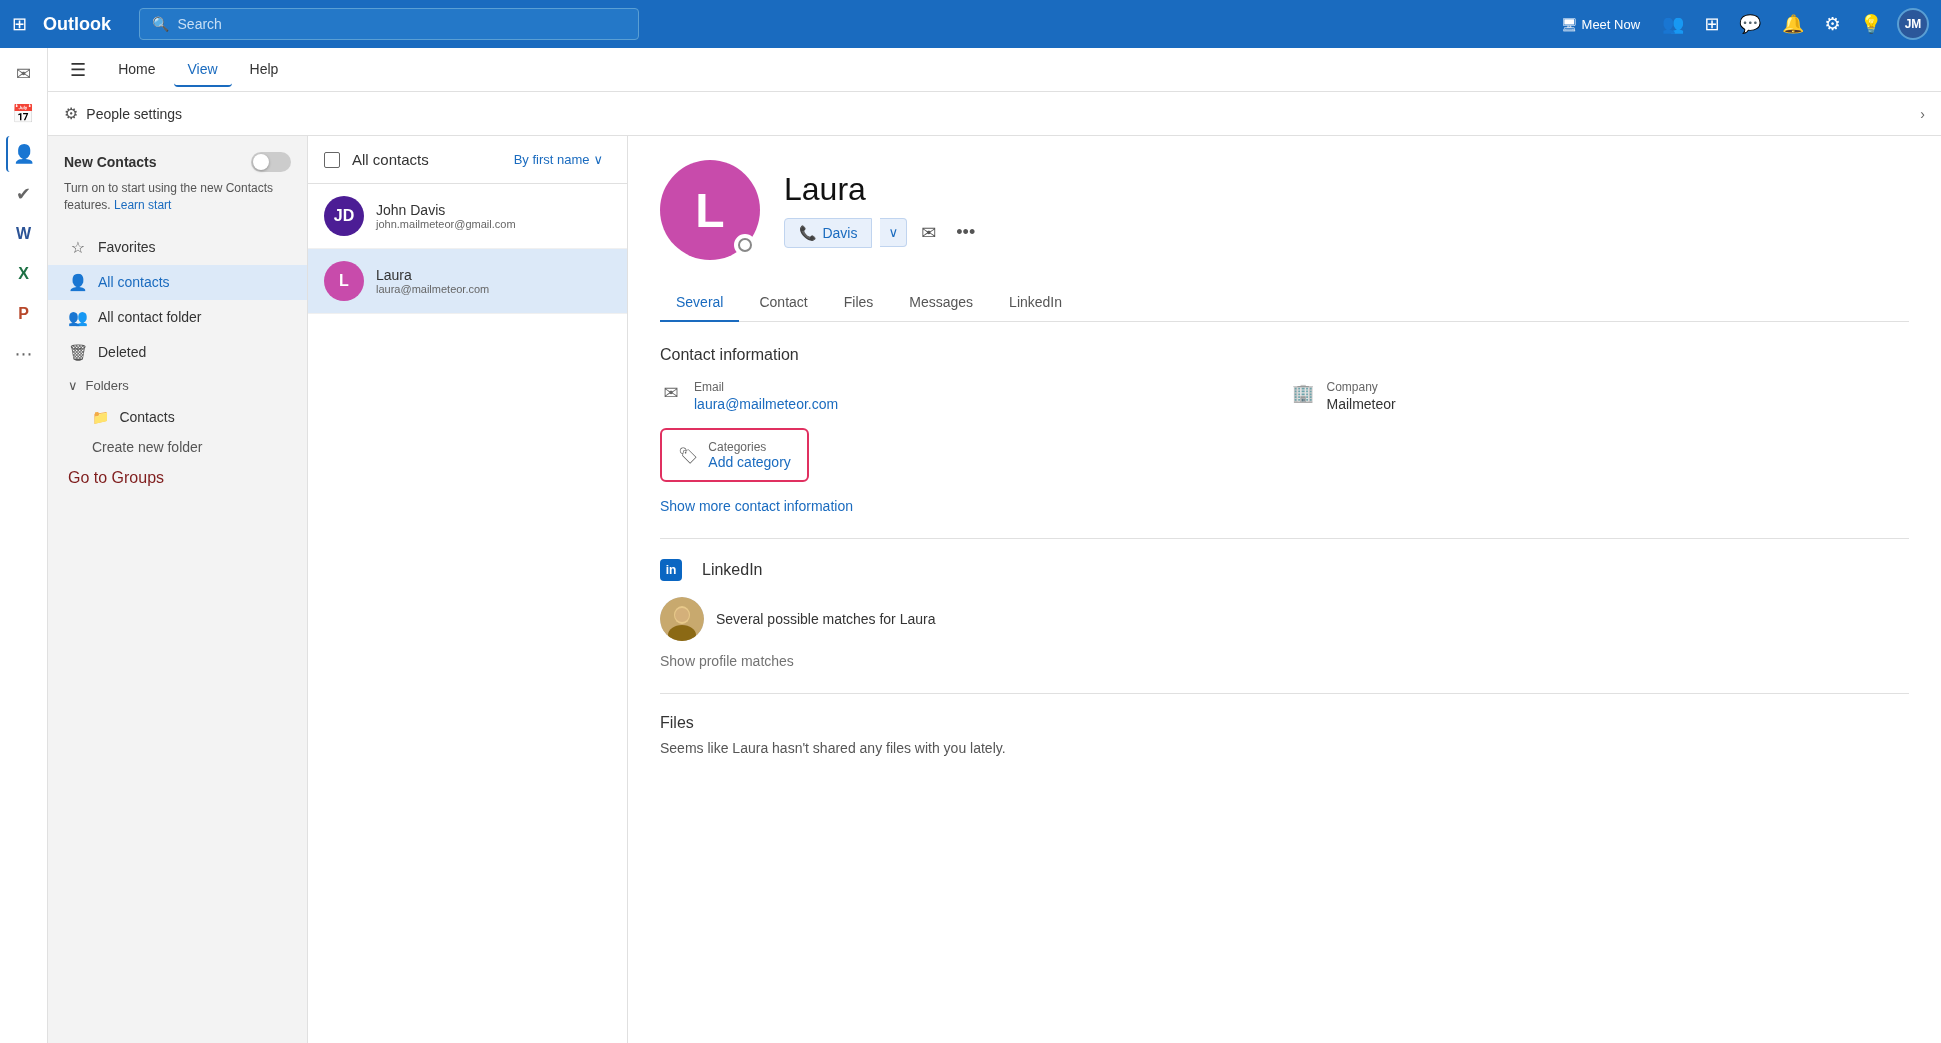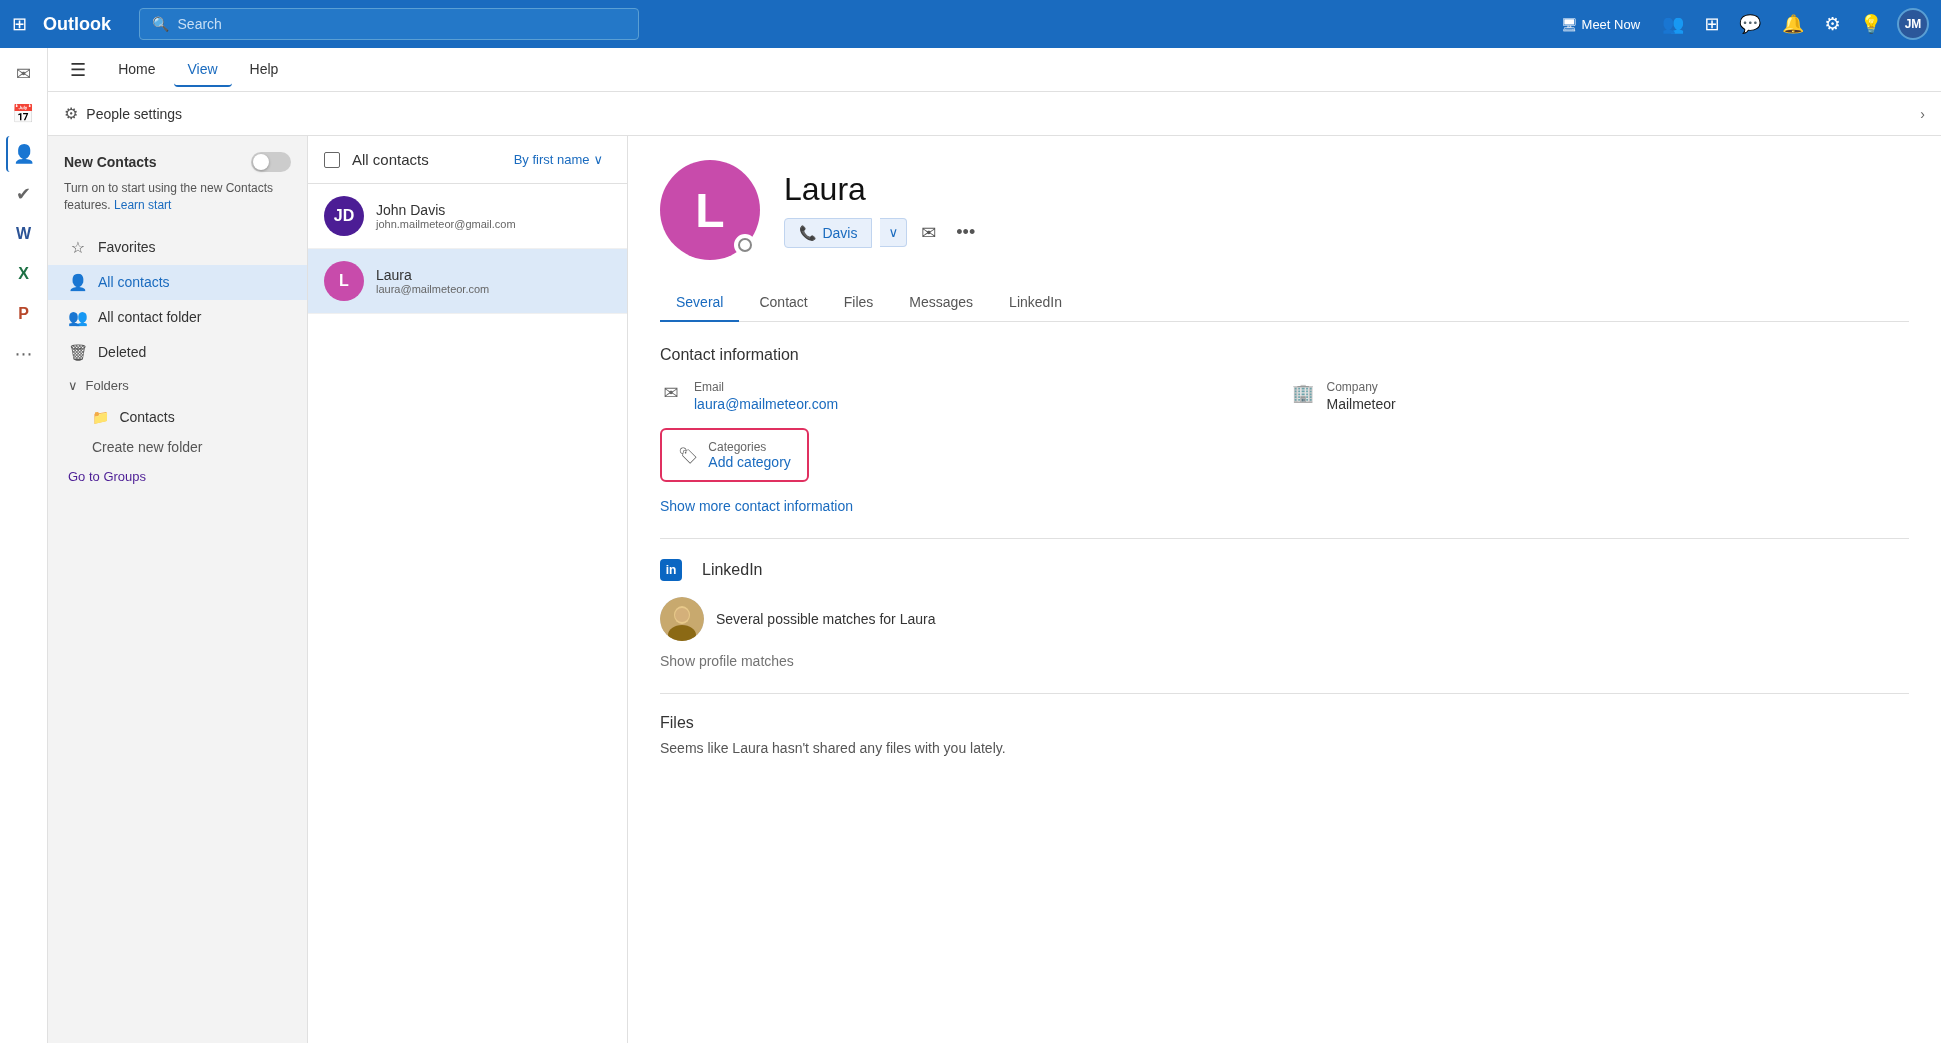--- a/index.html
+++ b/index.html
@@ -115,21 +115,21 @@
       display: flex; align-items: center; padding: 8px 20px 8px 44px; gap: 10px;
       cursor: pointer; color: #333; font-size: 14px;
     }
     .nav-sub-item-icon { font-size: 14px; color: #666; }
 
     .nav-create-folder {
       padding: 6px 20px 6px 44px; cursor: pointer; font-size: 14px; color: #555;
     }
 
     .nav-go-groups {
-      padding: 8px 20px; cursor: pointer; font-size: 13px; color: #4c1d95;
+      padding: 8px 20px; cursor: pointer; font-size: 16px; color: #7f1d1d;
       font-weight: 500;
     }
 
     
     .contact-list { width: 320px; background: #fff; border-right: 1px solid #e0e0e0; overflow-y: auto; }
     .contact-list-header {
       display: flex; align-items: center; padding: 12px 16px;
       border-bottom: 1px solid #e0e0e0; gap: 12px;
     }
     .contact-list-checkbox { width: 16px; height: 16px; border: 1.5px solid #666; border-radius: 2px; cursor: pointer; }

